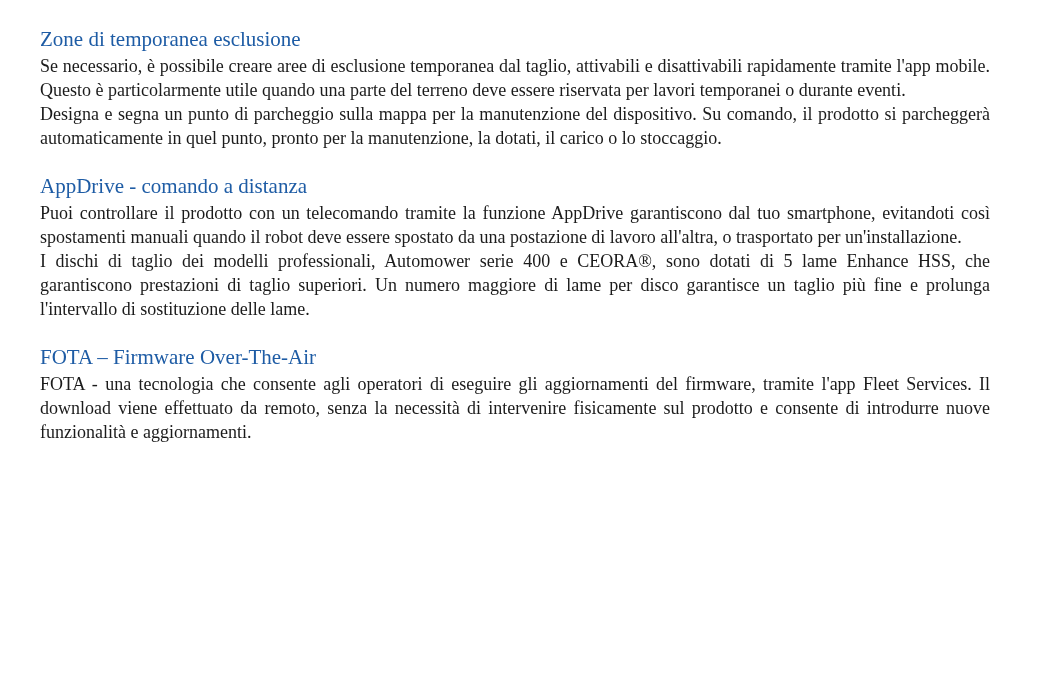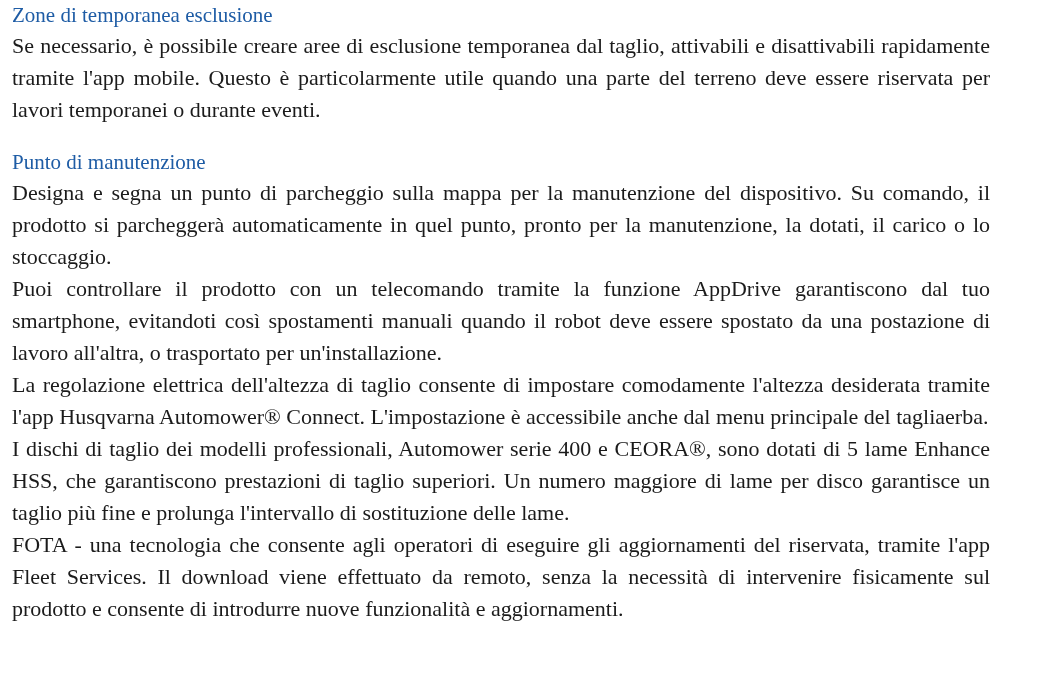--- a/index.html
+++ b/index.html
@@ -10,64 +10,65 @@
   * { margin: 0; padding: 0; box-sizing: border-box; }
   html, body {
     width: 1049px;
     height: 675px;
     background: var(--bg-color);
     overflow: hidden;
   }
   .page {
     width: 1049px;
     height: 614px;
-    padding: 3px 59px 0 12px;
+    padding: 3px 59px 0 40px;
     font-family: "Liberation Serif", "DejaVu Serif", serif;
+    margin-top: 24px;
   }
   .section h2 {
     font-family: "Liberation Serif", "DejaVu Serif", serif;
     font-weight: normal;
     font-size: 21px;
     line-height: 25px;
     color: var(--heading-color);
     margin: 24px 0 2px 0;
   }
   .section:first-child h2 { margin-top: 0; }
   .section p {
-    font-size: 22px;
-    line-height: 32px;
+    font-size: 18px;
+    line-height: 24px;
     color: var(--body-color);
     text-align: justify;
     text-justify: inter-word;
   }
 </style>
 </head>
 <body>
 
 <div class="page">
 
   <div class="section">
     <h2>Zone di temporanea esclusione</h2>
     <p>Se necessario, è possibile creare aree di esclusione temporanea dal taglio, attivabili e disattivabili rapidamente tramite l'app mobile. Questo è particolarmente utile quando una parte del terreno deve essere riservata per lavori temporanei o durante eventi.</p>
   </div>
 
   <div class="section">
-    <h2>Punto di manutenzione</h2>
     <p>Designa e segna un punto di parcheggio sulla mappa per la manutenzione del dispositivo. Su comando, il prodotto si parcheggerà automaticamente in quel punto, pronto per la manutenzione, la dotati, il carico o lo stoccaggio.</p>
   </div>
 
   <div class="section">
+    <h2>AppDrive - comando a distanza</h2>
     <p>Puoi controllare il prodotto con un telecomando tramite la funzione AppDrive garantiscono dal tuo smartphone, evitandoti così spostamenti manuali quando il robot deve essere spostato da una postazione di lavoro all'altra, o trasportato per un'installazione.</p>
   </div>
 
   <div class="section">
-    <p>La regolazione elettrica dell'altezza di taglio consente di impostare comodamente l'altezza desiderata tramite l'app Husqvarna Automower® Connect. L'impostazione è accessibile anche dal menu principale del tagliaerba.</p>
   </div>
 
   <div class="section">
     <p>I dischi di taglio dei modelli professionali, Automower serie 400 e CEORA®, sono dotati di 5 lame Enhance HSS, che garantiscono prestazioni di taglio superiori. Un numero maggiore di lame per disco garantisce un taglio più fine e prolunga l'intervallo di sostituzione delle lame.</p>
   </div>
 
   <div class="section">
-    <p>FOTA - una tecnologia che consente agli operatori di eseguire gli aggiornamenti del riservata, tramite l'app Fleet Services. Il download viene effettuato da remoto, senza la necessità di intervenire fisicamente sul prodotto e consente di introdurre nuove funzionalità e aggiornamenti.</p>
+    <h2>FOTA – Firmware Over-The-Air</h2>
+    <p>FOTA - una tecnologia che consente agli operatori di eseguire gli aggiornamenti del firmware, tramite l'app Fleet Services. Il download viene effettuato da remoto, senza la necessità di intervenire fisicamente sul prodotto e consente di introdurre nuove funzionalità e aggiornamenti.</p>
   </div>
 
 </div>
 
 </body></html>

